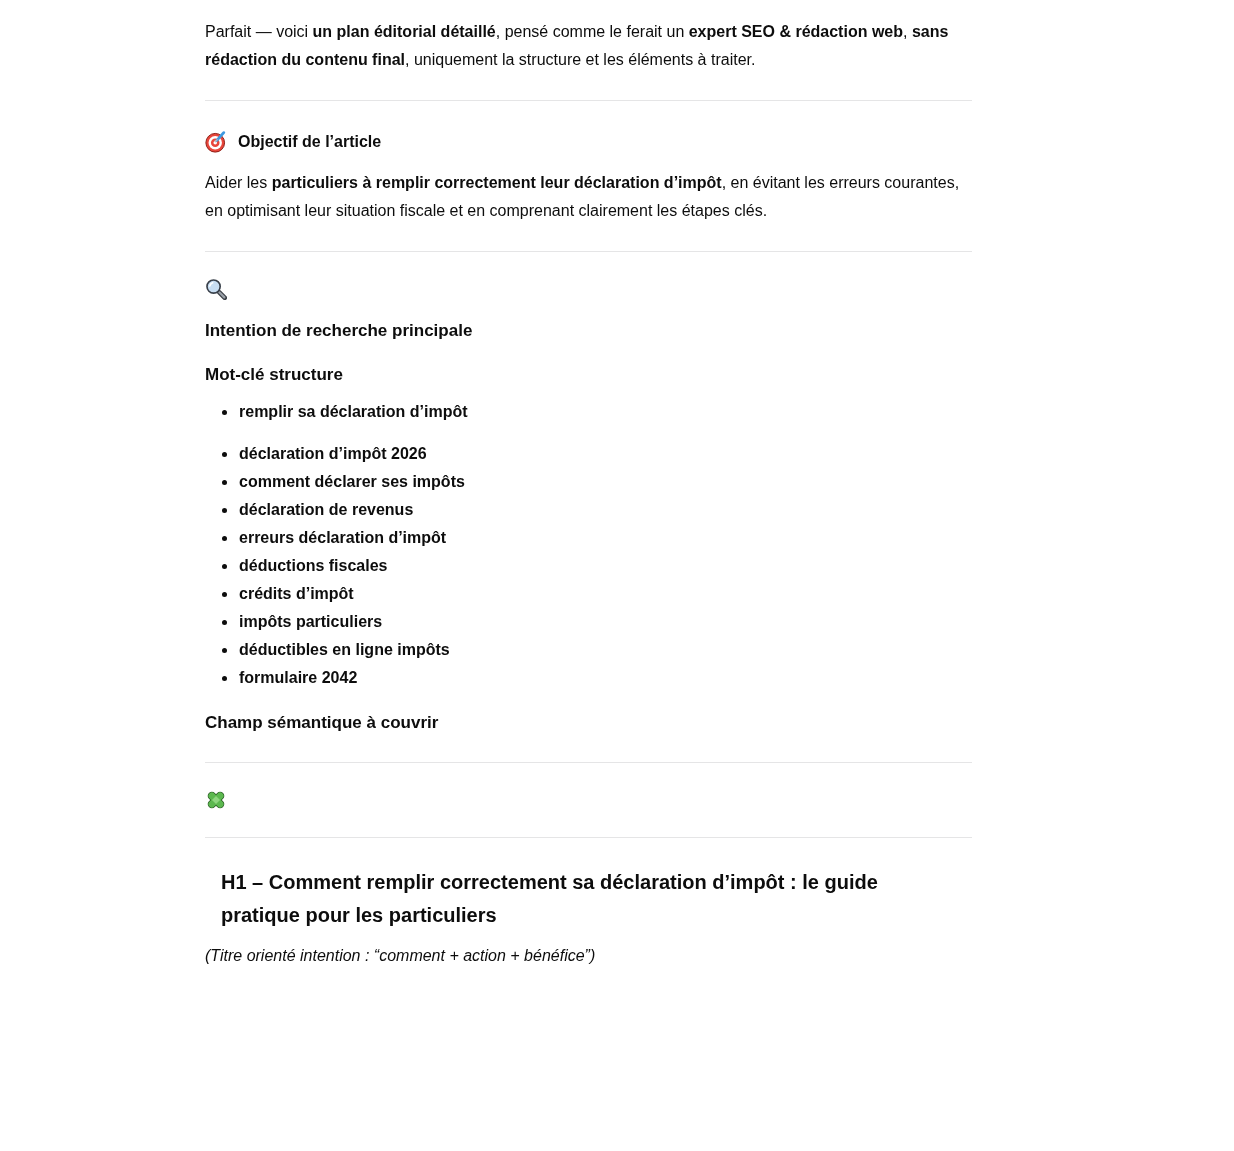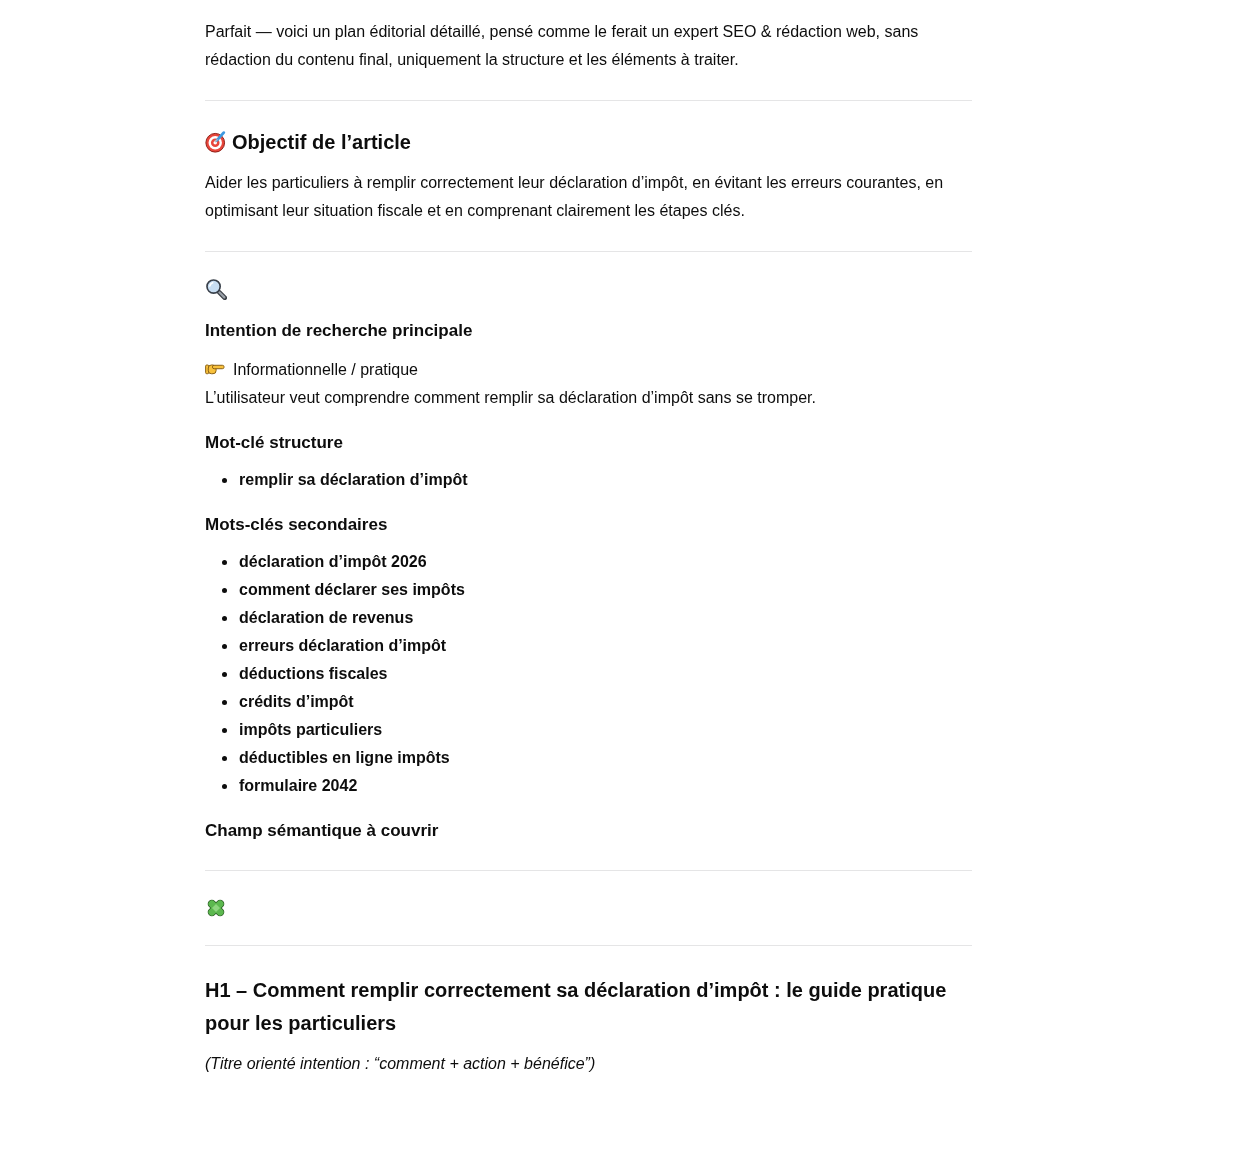--- a/index.html
+++ b/index.html
@@ -12,31 +12,31 @@
   }
   body { min-height: 1151px; width: 1234px; }
   .doc {
     width: 767px;
     margin-left: 205px;
     padding-top: 6px;
     font-size: 16px;
     line-height: 28px;
   }
   p { margin: 12px 0 14px; }
-  .b { font-weight: 400; text-align: right; }
+  .b { font-weight: 700; text-align: right; }
   hr.divider {
     border: none;
     border-top: 1px solid #e5e5e6;
     margin: 26px 0;
   }
   h2.sec {
     display: flex;
     align-items: center;
-    gap: 5px;
-    font-size: 20px;
+    gap: 11px;
+    font-size: 16px;
     line-height: 30px;
     font-weight: 700;
     margin: 26px 0 10px;
   }
   h3.sub {
     font-size: 17px;
     line-height: 26px;
     font-weight: 700;
     margin: 18px 0 6px;
   }
@@ -47,21 +47,21 @@
     font-weight: bold;
   }
   ul.kw-list li {
     line-height: 28px;
     padding-left: 1px;
   }
   h3.h1-heading {
     font-size: 20px;
     line-height: 33px;
     font-weight: 700;
-    margin: 28px 0 10px;
+    margin: 28px 16px 10px;
   }
   p.note {
     font-style: italic;
     margin: 10px 0;
   }
   .emoji { width: 22px; height: 22px; flex: 0 0 auto; display: inline-block; }
   .emoji-inline { width: 20px; height: 20px; vertical-align: -4px; margin-right: 8px; }
 </style>
 </head>
 <body>
@@ -92,39 +92,27 @@
     <svg class="emoji" viewBox="0 0 20 20" aria-hidden="true">
       <path d="M12.8 12.8 L18 18" stroke="#3a3f46" stroke-width="4.2" stroke-linecap="round"></path>
       <path d="M13 13 L17.6 17.6" stroke="#9ba1a9" stroke-width="2" stroke-linecap="round"></path>
       <circle cx="7.8" cy="7.8" r="6" fill="#c7ddf2" stroke="#39404a" stroke-width="1.5"></circle>
       <path d="M4.4 7.2 A4 4 0 0 1 7 4.3" stroke="#ffffff" stroke-width="1.5" fill="none" stroke-linecap="round"></path>
     </svg>
   </h2>
 
   <h3 class="sub">Intention de recherche principale</h3>
 
-  <p>
-    <svg class="emoji-inline" viewBox="0 0 22 18" aria-hidden="true">
-      <g stroke="#8a6116" stroke-width="1.1" fill="#f8c13c" stroke-linejoin="round">
-        <rect x="0.7" y="4.6" width="3.4" height="9.6" rx="1.2"></rect>
-        <rect x="3.6" y="4.6" width="8.6" height="9.6" rx="3.4"></rect>
-        <rect x="8.2" y="4.9" width="12.8" height="3.8" rx="1.9"></rect>
-      </g>
-      <rect x="9" y="5.6" width="11.3" height="2.4" rx="1.2" fill="#f8c13c"></rect>
-    </svg><span class="b">Informationnelle / pratique</span><br>
-    <span>L’utilisateur veut </span><span class="b">comprendre comment remplir sa déclaration d’impôt sans se tromper</span><span>.</span>
-  </p>
 
   <h3 class="sub">Mot-clé structure</h3>
 
   <ul class="kw-list">
     <li>remplir sa déclaration d’impôt</li>
   </ul>
 
-  <h3 class="sub">Mots-clés secondaires</h3>
 
   <ul class="kw-list">
     <li>déclaration d’impôt 2026</li>
     <li>comment déclarer ses impôts</li>
     <li>déclaration de revenus</li>
     <li>erreurs déclaration d’impôt</li>
     <li>déductions fiscales</li>
     <li>crédits d’impôt</li>
     <li>impôts particuliers</li>
     <li>déductibles en ligne impôts</li>

